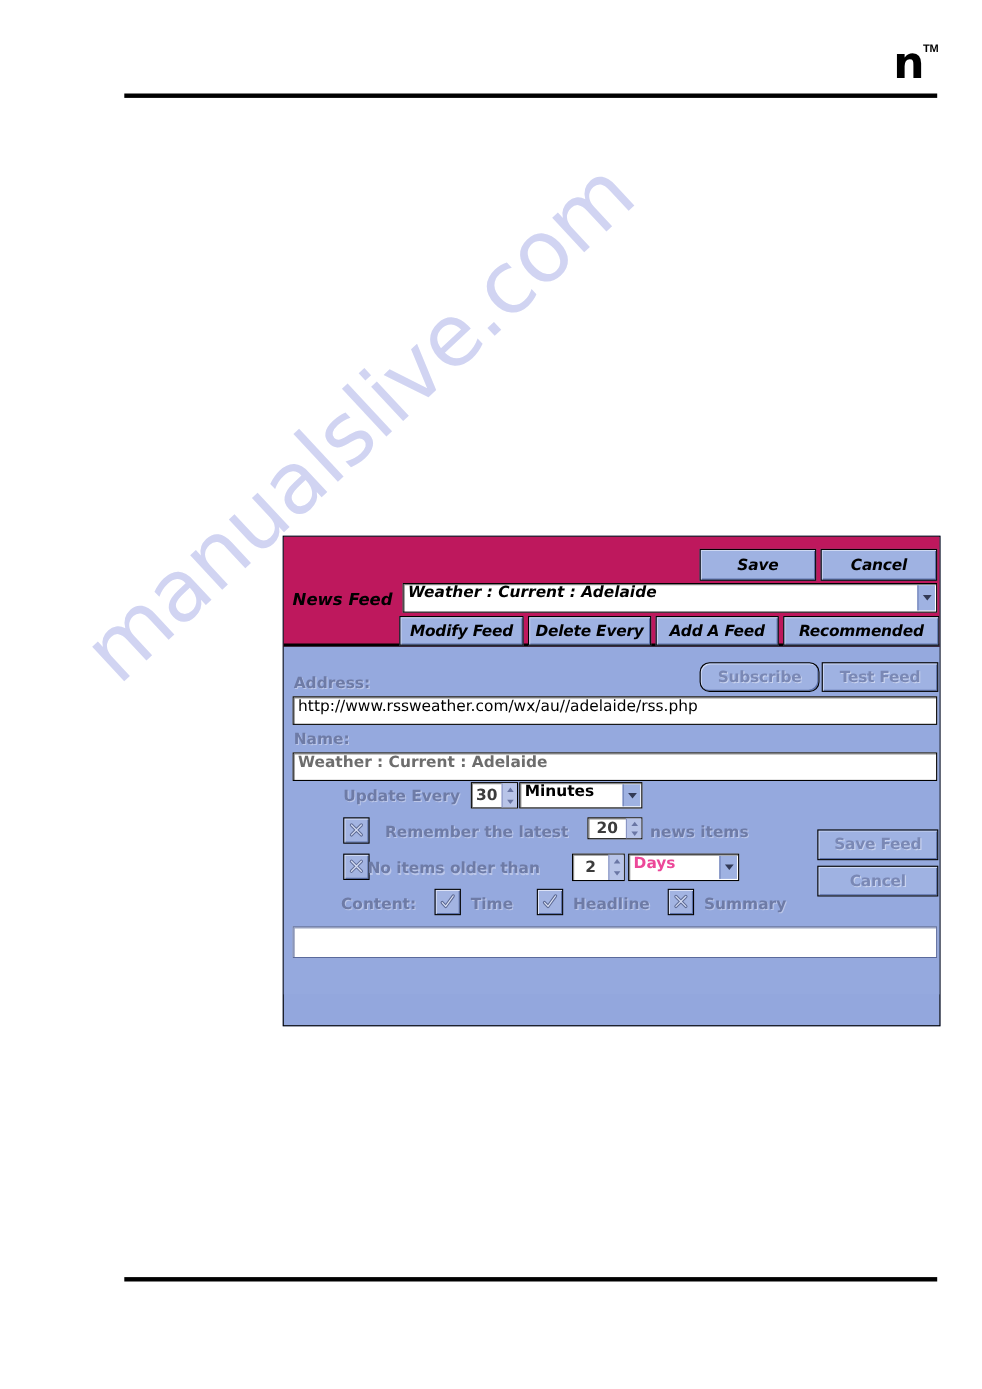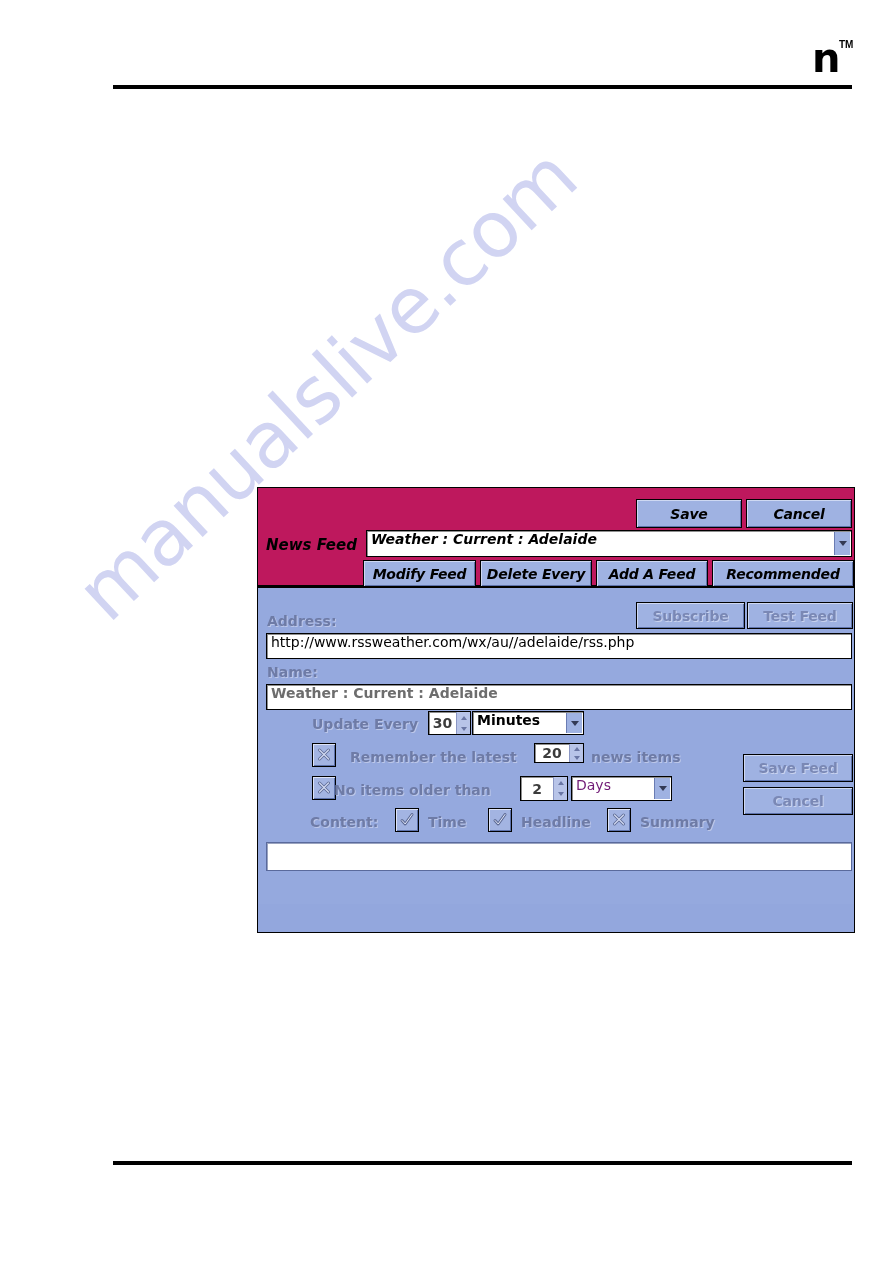--- a/index.html
+++ b/index.html
@@ -313,21 +313,21 @@
       </div>
 
       <div class="btn" style="left:105px; top:72px; width:113px; height:27px;">Modify Feed</div>
       <div class="btn" style="left:222px; top:72px; width:112px; height:27px;">Delete Every</div>
       <div class="btn" style="left:338px; top:72px; width:112px; height:27px;">Add A Feed</div>
       <div class="btn" style="left:454px; top:72px; width:142px; height:27px;">Recommended</div>
     </div>
 
     <div class="lower-panel">
 
-      <div class="btn disabled" style="left:378px; top:14px; width:109px; height:27px;">Subscribe</div>
+      <div class="btn disabled" style="left:378px; top:14px; width:109px; height:27px;border-radius:9px;">Subscribe</div>
       <div class="btn disabled" style="left:489px; top:14px; width:106px; height:27px;">Test Feed</div>
 
       <span class="lbl muted" style="left:9px; top:25px;">Address:</span>
 
       <div class="field" style="left:8px; top:45px; width:586px; height:26px;">
         <span>http://www.rssweather.com/wx/au//adelaide/rss.php</span>
       </div>
 
       <span class="lbl muted" style="left:9px; top:76px;">Name:</span>
 
@@ -377,21 +377,21 @@
       <span class="lbl muted" style="left:76px; top:194px;">No items older than</span>
 
       <div class="spin" style="left:262px; top:188px; width:48px; height:25px;">
         <span class="val">2</span>
         <span class="arrows">
             <span class="up"></span>
             <span class="dn"></span>
           </span>
       </div>
 
-      <div class="field" style="left:313px; top:188px; width:101px; height:25px; color:#701a75; font-weight:normal;">
+      <div class="field" style="left:313px; top:188px; width:101px; height:25px; color:#ec4899; font-weight:bold;">
         <span>Days</span>
         <span class="combo-arrow"></span>
       </div>
 
       <span class="lbl muted" style="left:52px; top:226px;">Content:</span>
 
       <div class="cbox" style="left:137px; top:220px;">
         <svg width="16" height="16" viewBox="0 0 16 16">
           <path d="M3 8.5 L6.2 12 L13 2.5" stroke="#5f6c96" stroke-width="3" fill="none" stroke-linecap="round" stroke-linejoin="round"></path>
           <path d="M3 8.5 L6.2 12 L13 2.5" stroke="#e2e8f9" stroke-width="1" fill="none" stroke-linecap="round" stroke-linejoin="round"></path>

